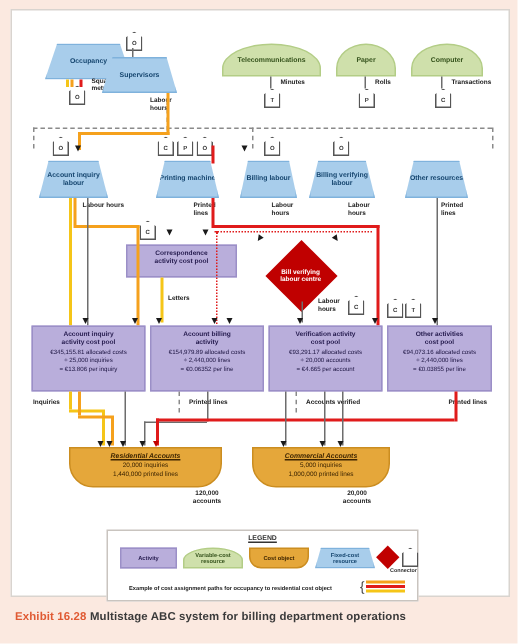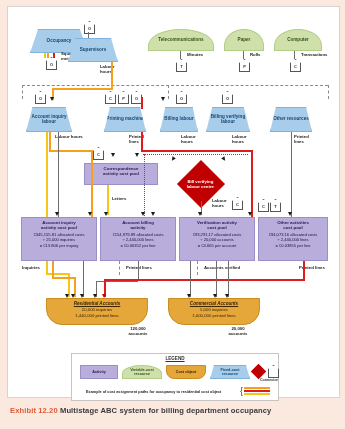--- a/index.html
+++ b/index.html
@@ -400,15 +400,15 @@
     <div class="lg-bars">
       <div style="background:#f5a11d;"></div>
       <div style="background:#e01b1b;"></div>
       <div style="background:#f5c518;"></div>
     </div>
   </div>
 
 </div>
 
 <div class="caption">
-  <span class="exh">Exhibit 12.20</span>
-  <span>Multistage ABC system for billing department occupancy</span>
+  <span class="exh">Exhibit 16.28</span>
+  <span>Multistage ABC system for billing department operations</span>
 </div>
 
 </body></html>

